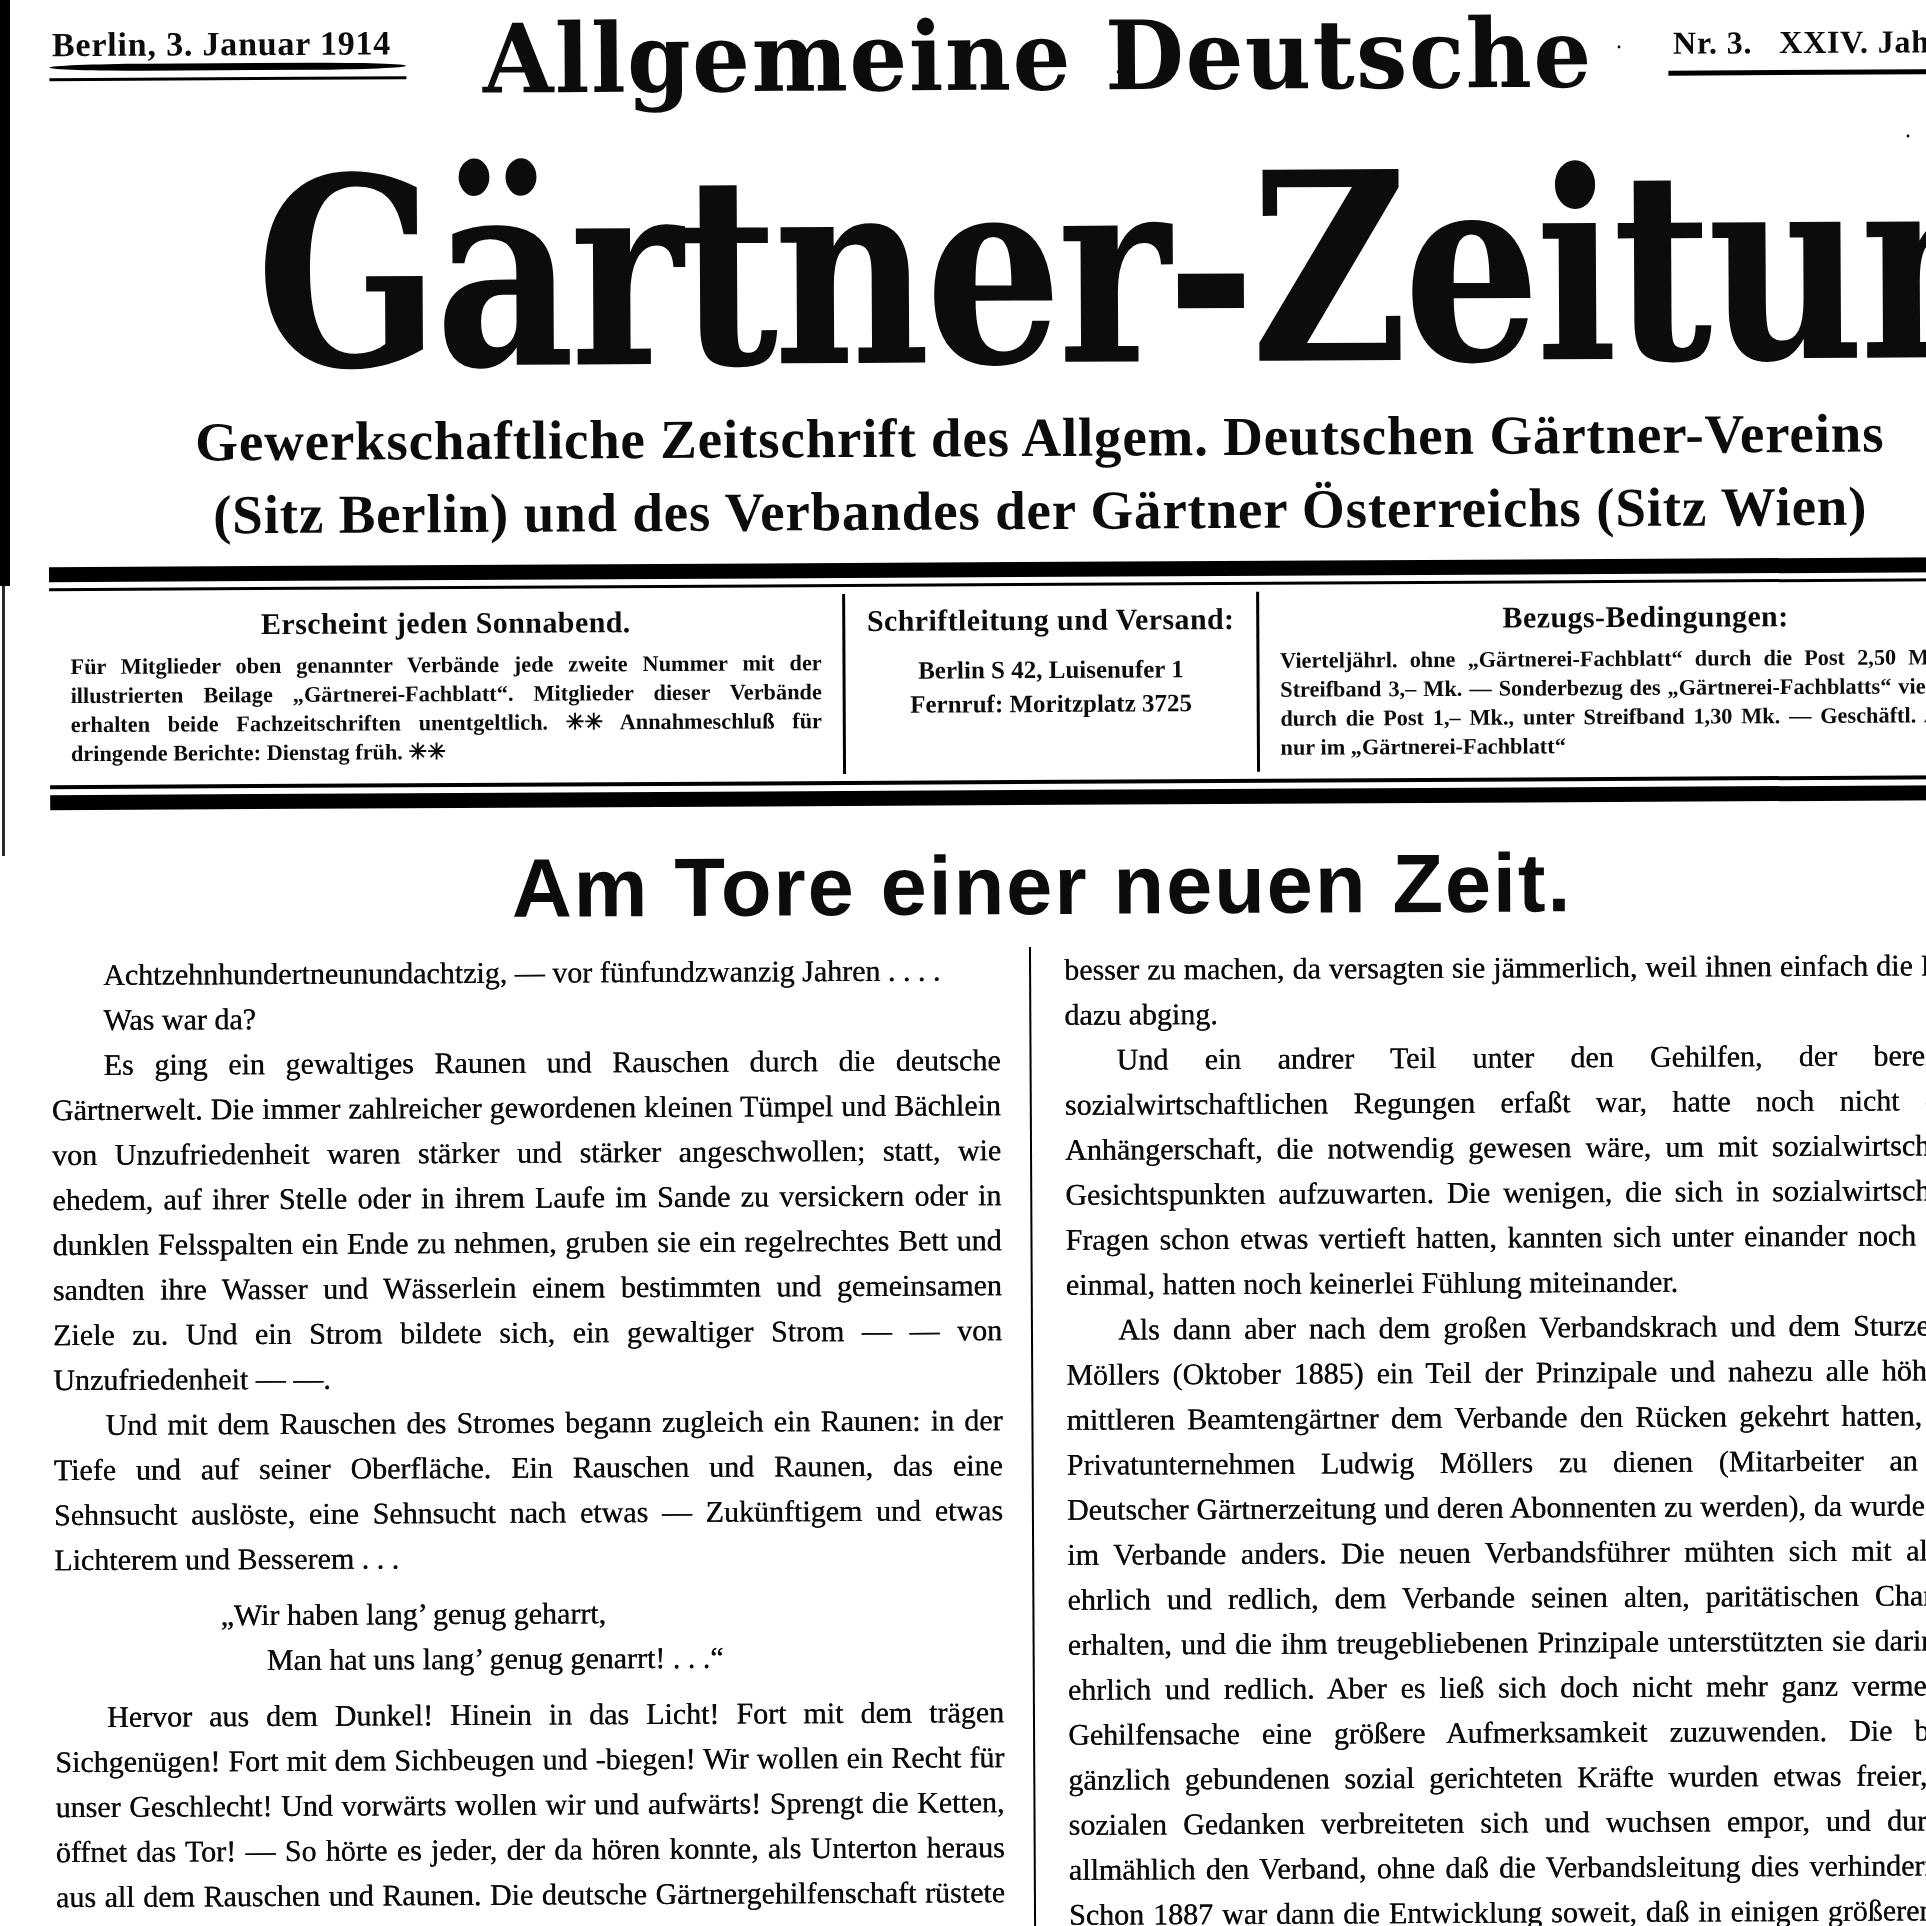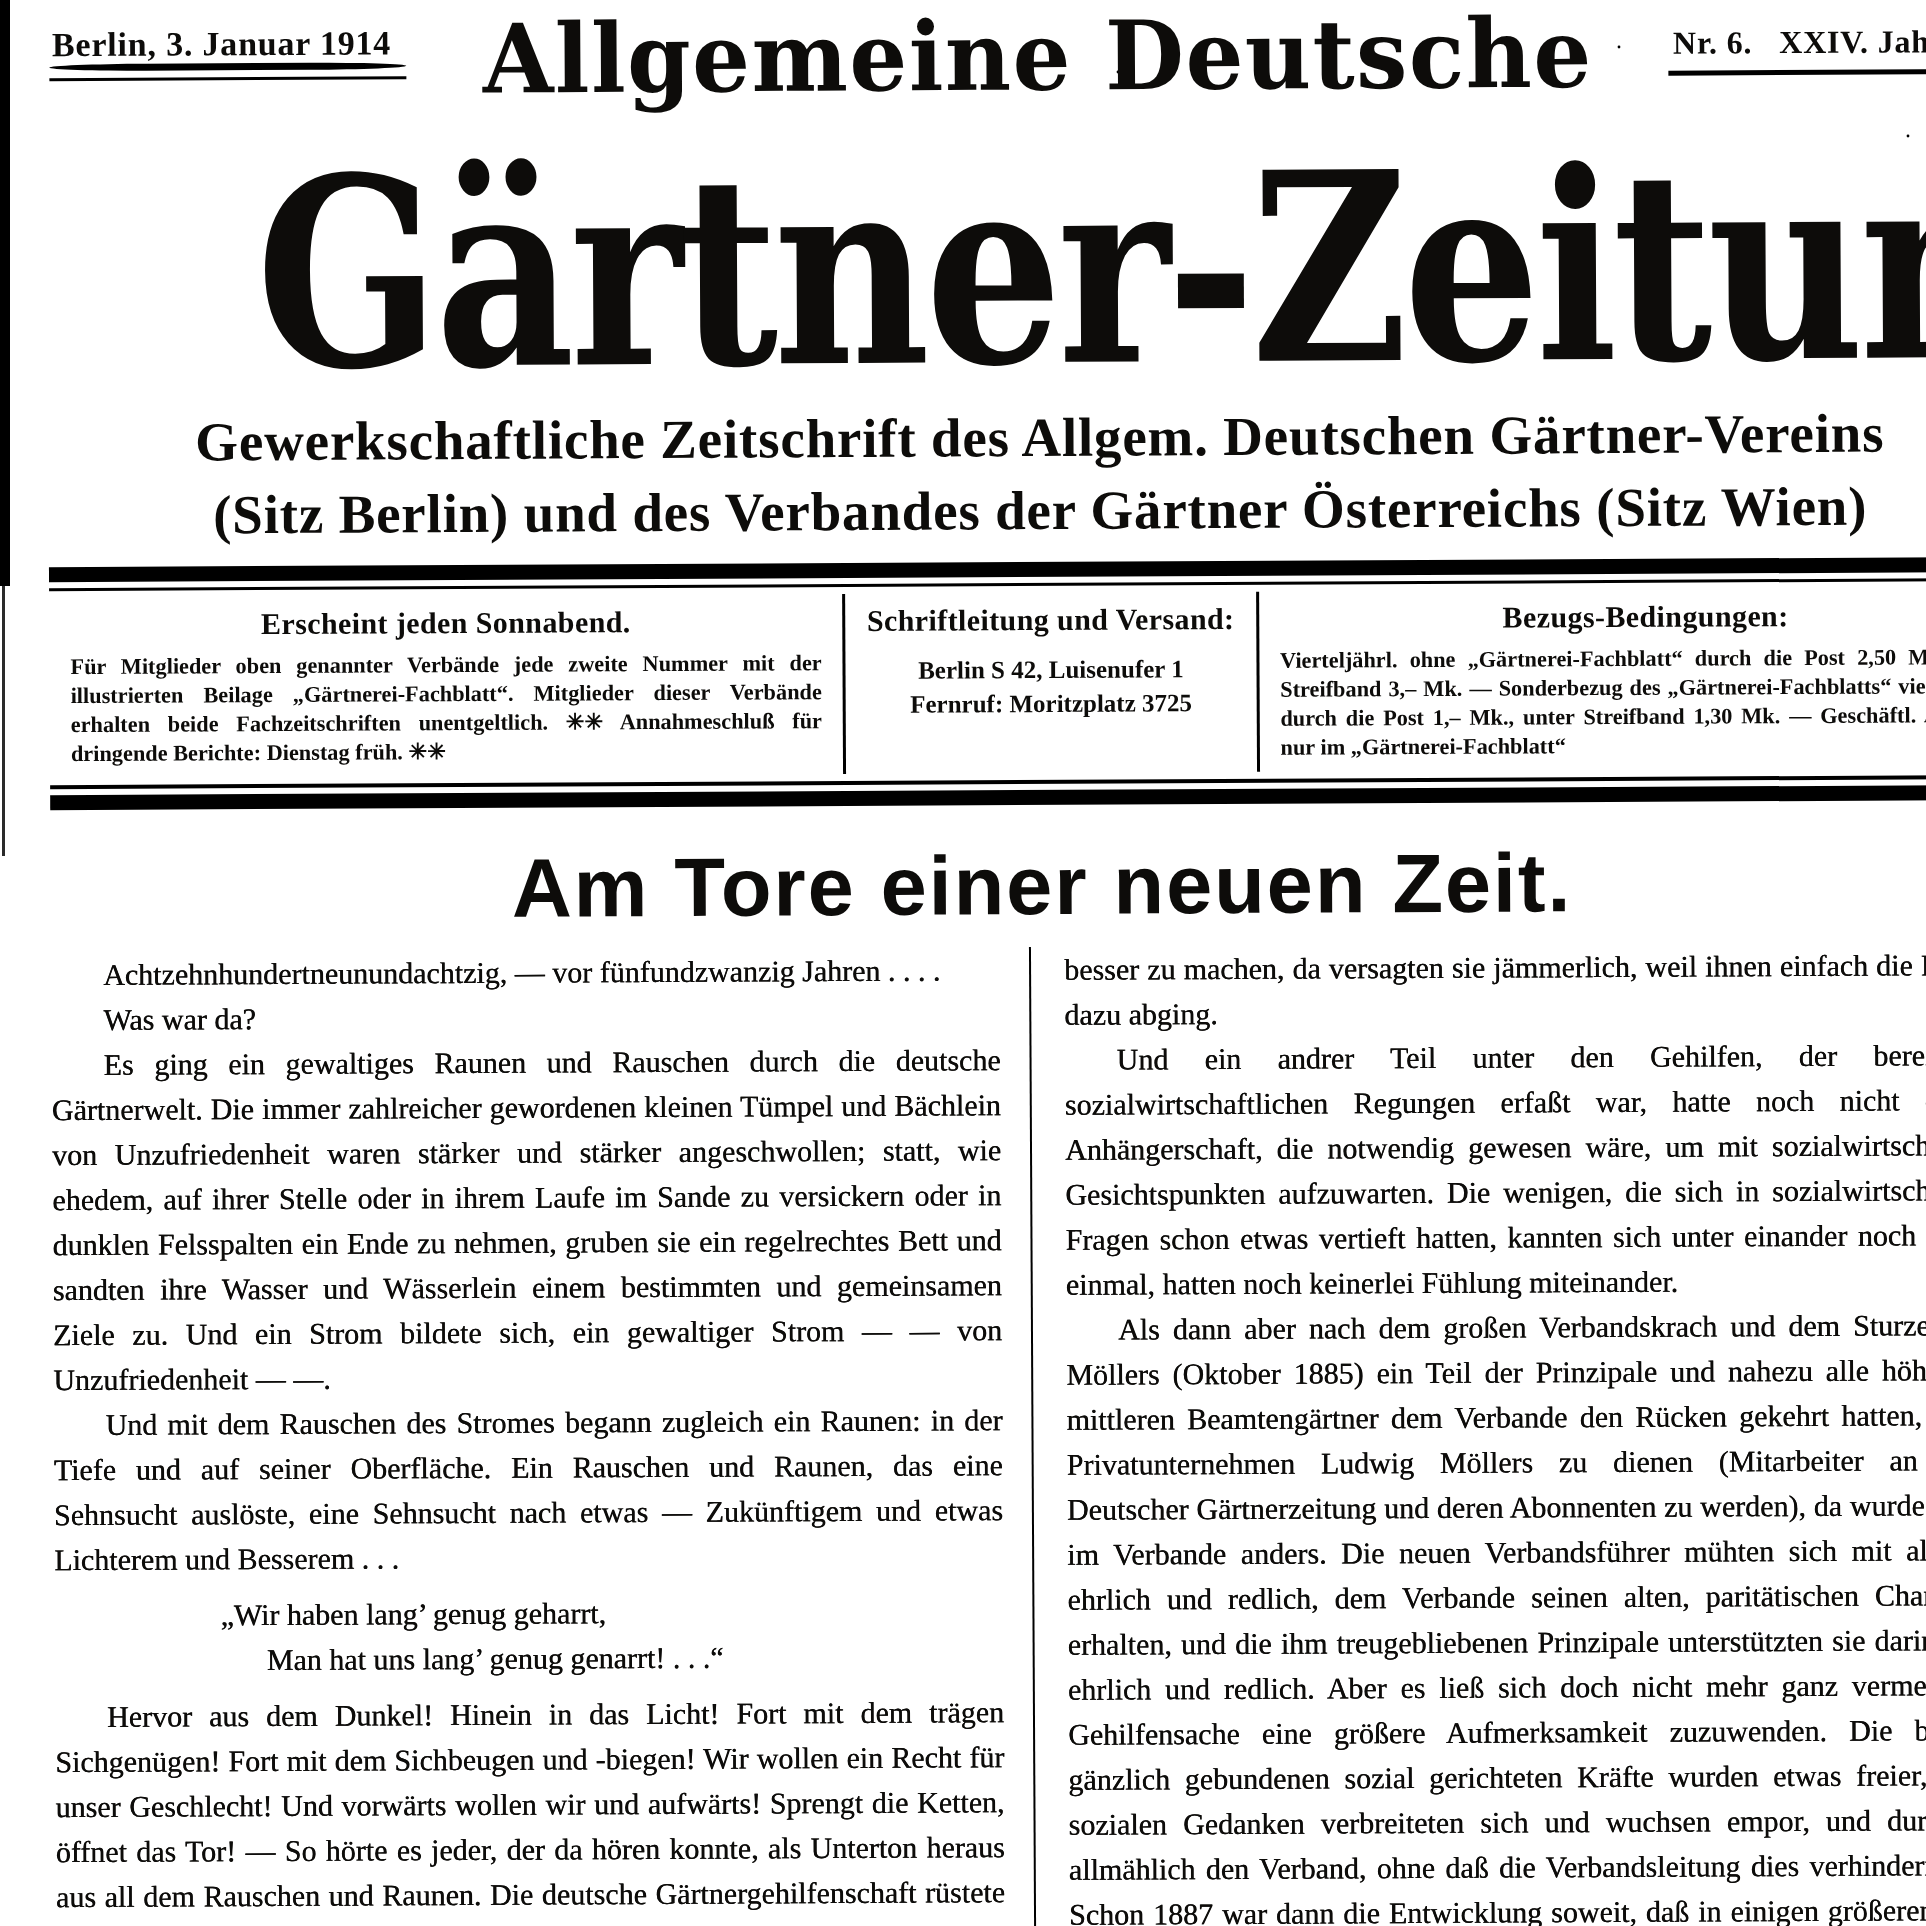--- a/index.html
+++ b/index.html
@@ -101,21 +101,21 @@
   <div class="edge-strip2"></div>
 
   <div class="inner">
 
     <header class="masthead-area">
       <div class="dateline">
         <span>Berlin, 3. Januar 1914</span>
       </div>
       <div class="title-prefix">Allgemeine Deutsche</div>
       <div class="issue">
-        <span>Nr. 6.</span><span class="vol">XXIV. Jahrgang</span>
+        <span>Nr. 3.</span><span class="vol">XXIV. Jahrgang</span>
       </div>
       <div class="paper-title">
         <span class="paper-title-text">Gärtner-Zeitung</span>
       </div>
       <div class="subtitle">
         <div>Gewerkschaftliche Zeitschrift des Allgem. Deutschen Gärtner-Vereins</div>
         <div>(Sitz Berlin) und des Verbandes der Gärtner Österreichs (Sitz Wien)</div>
       </div>
     </header>
 

